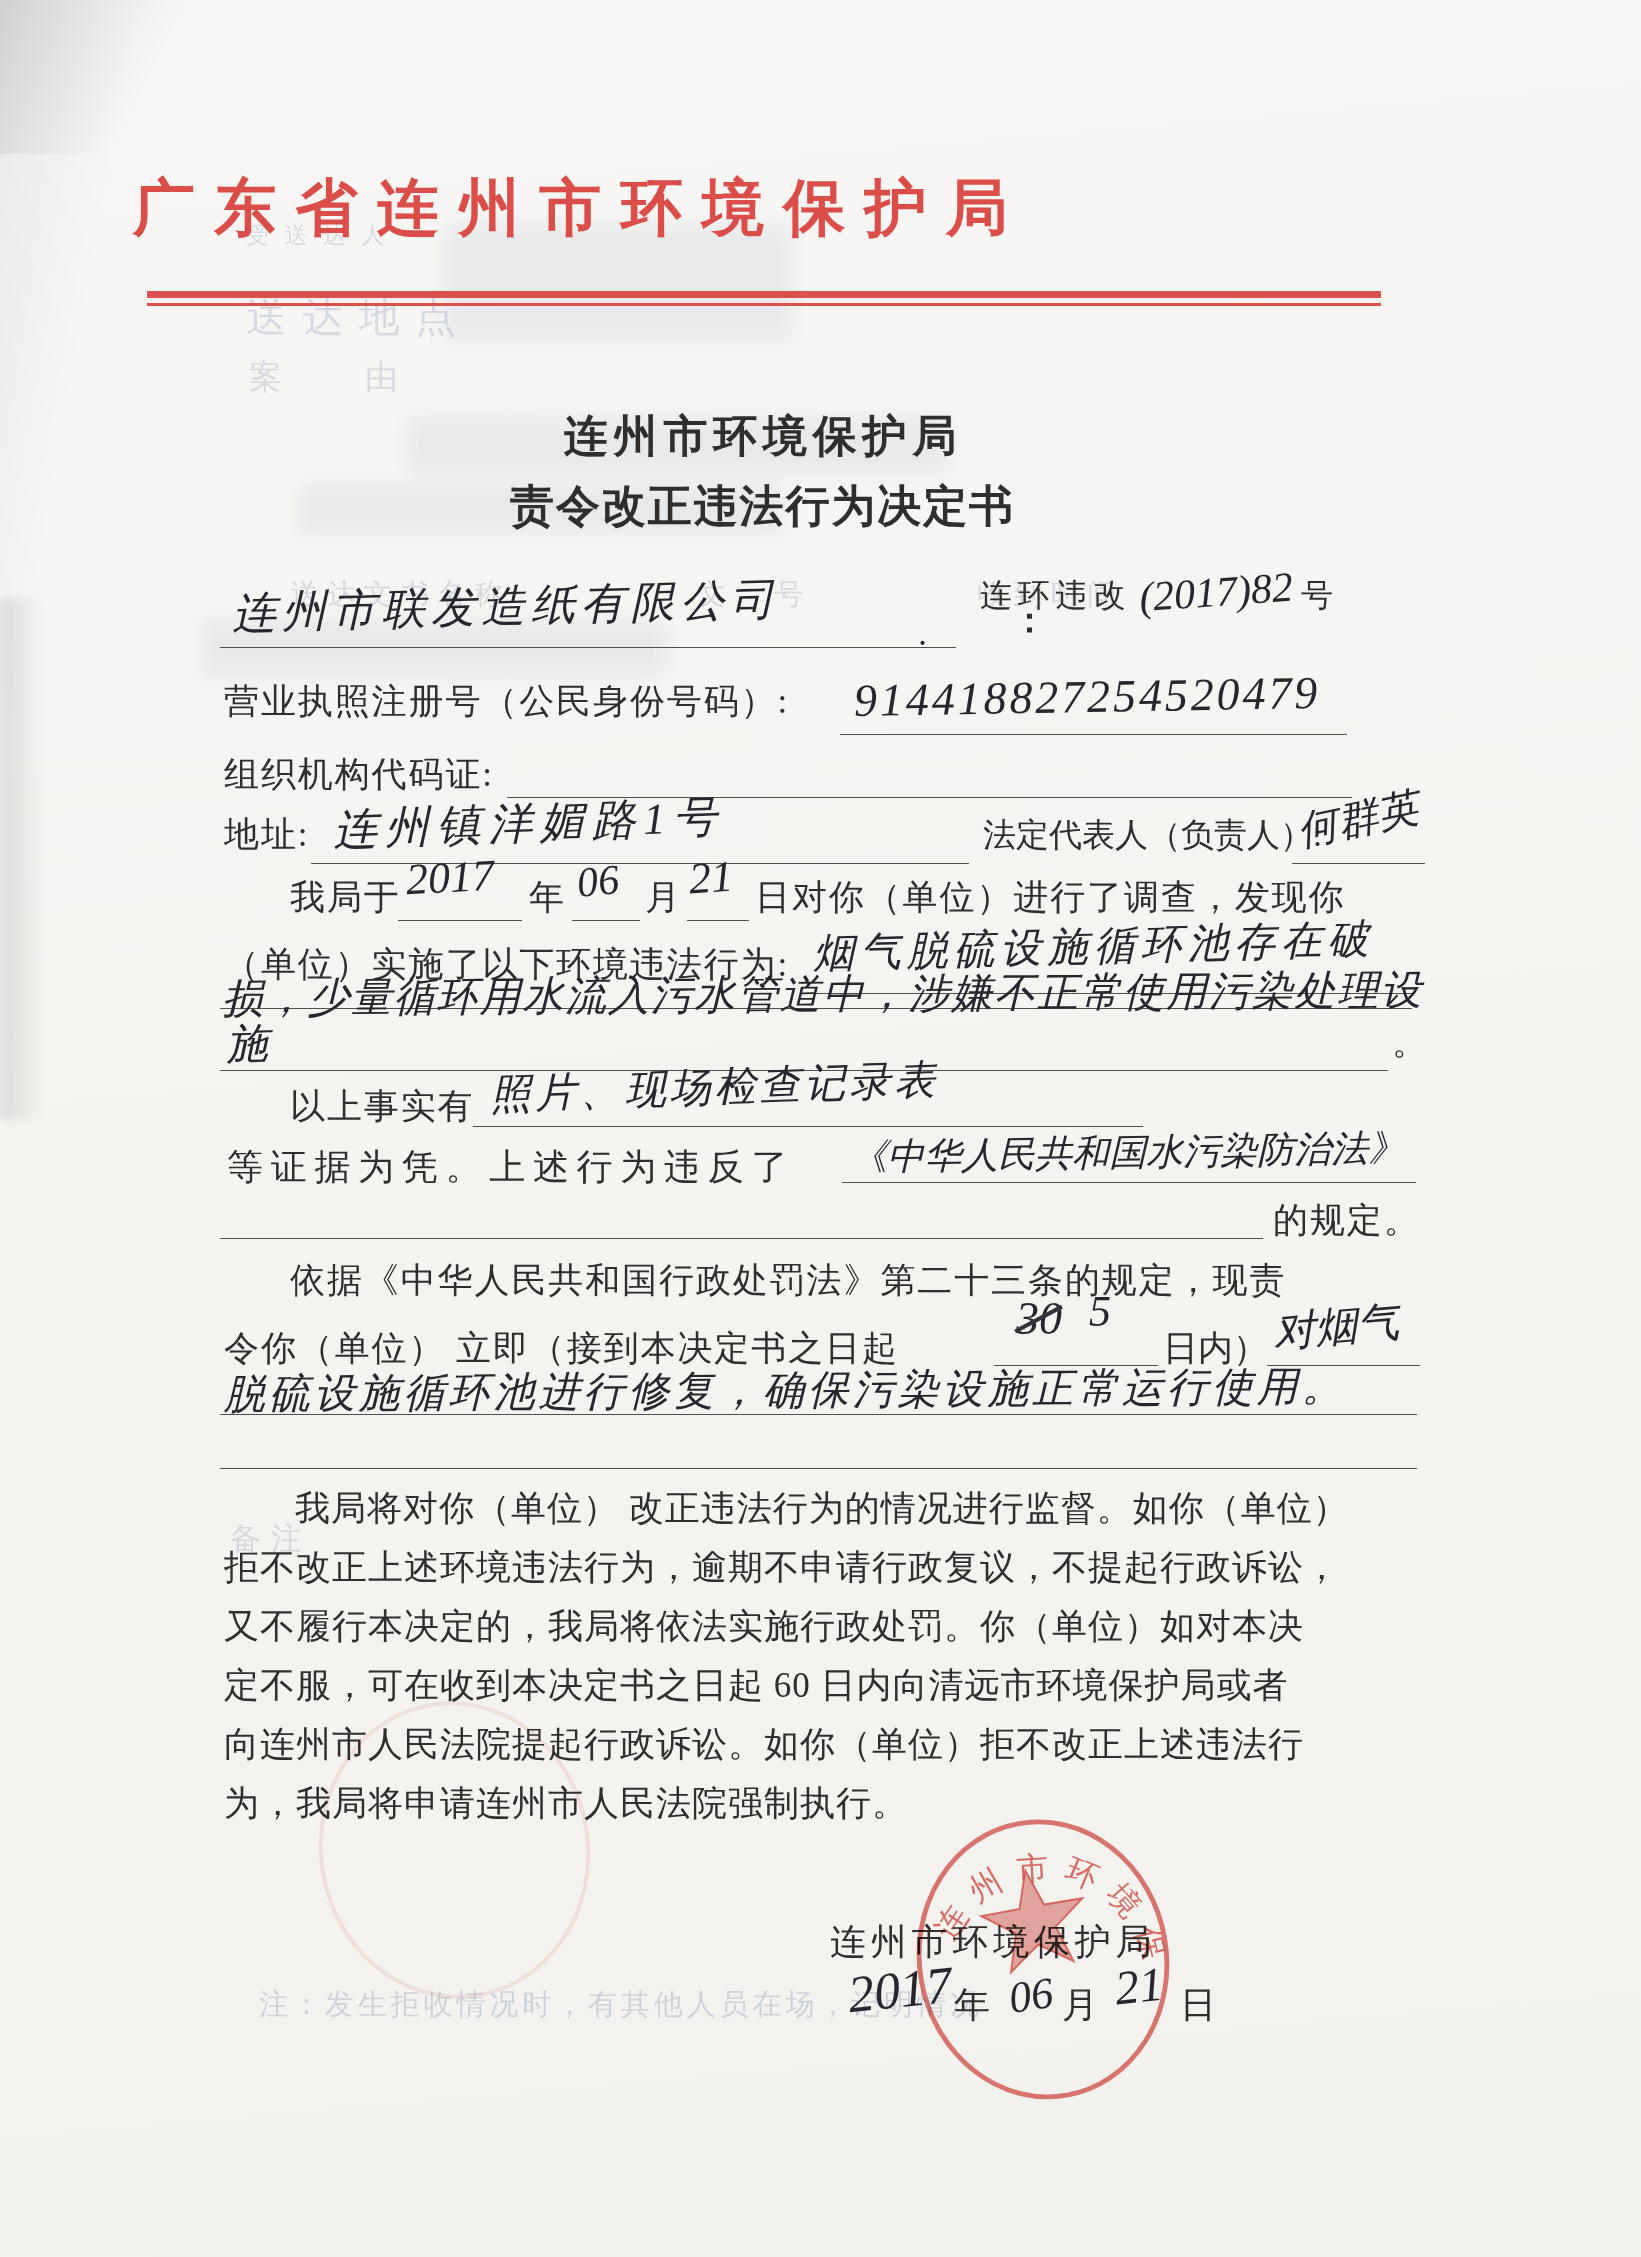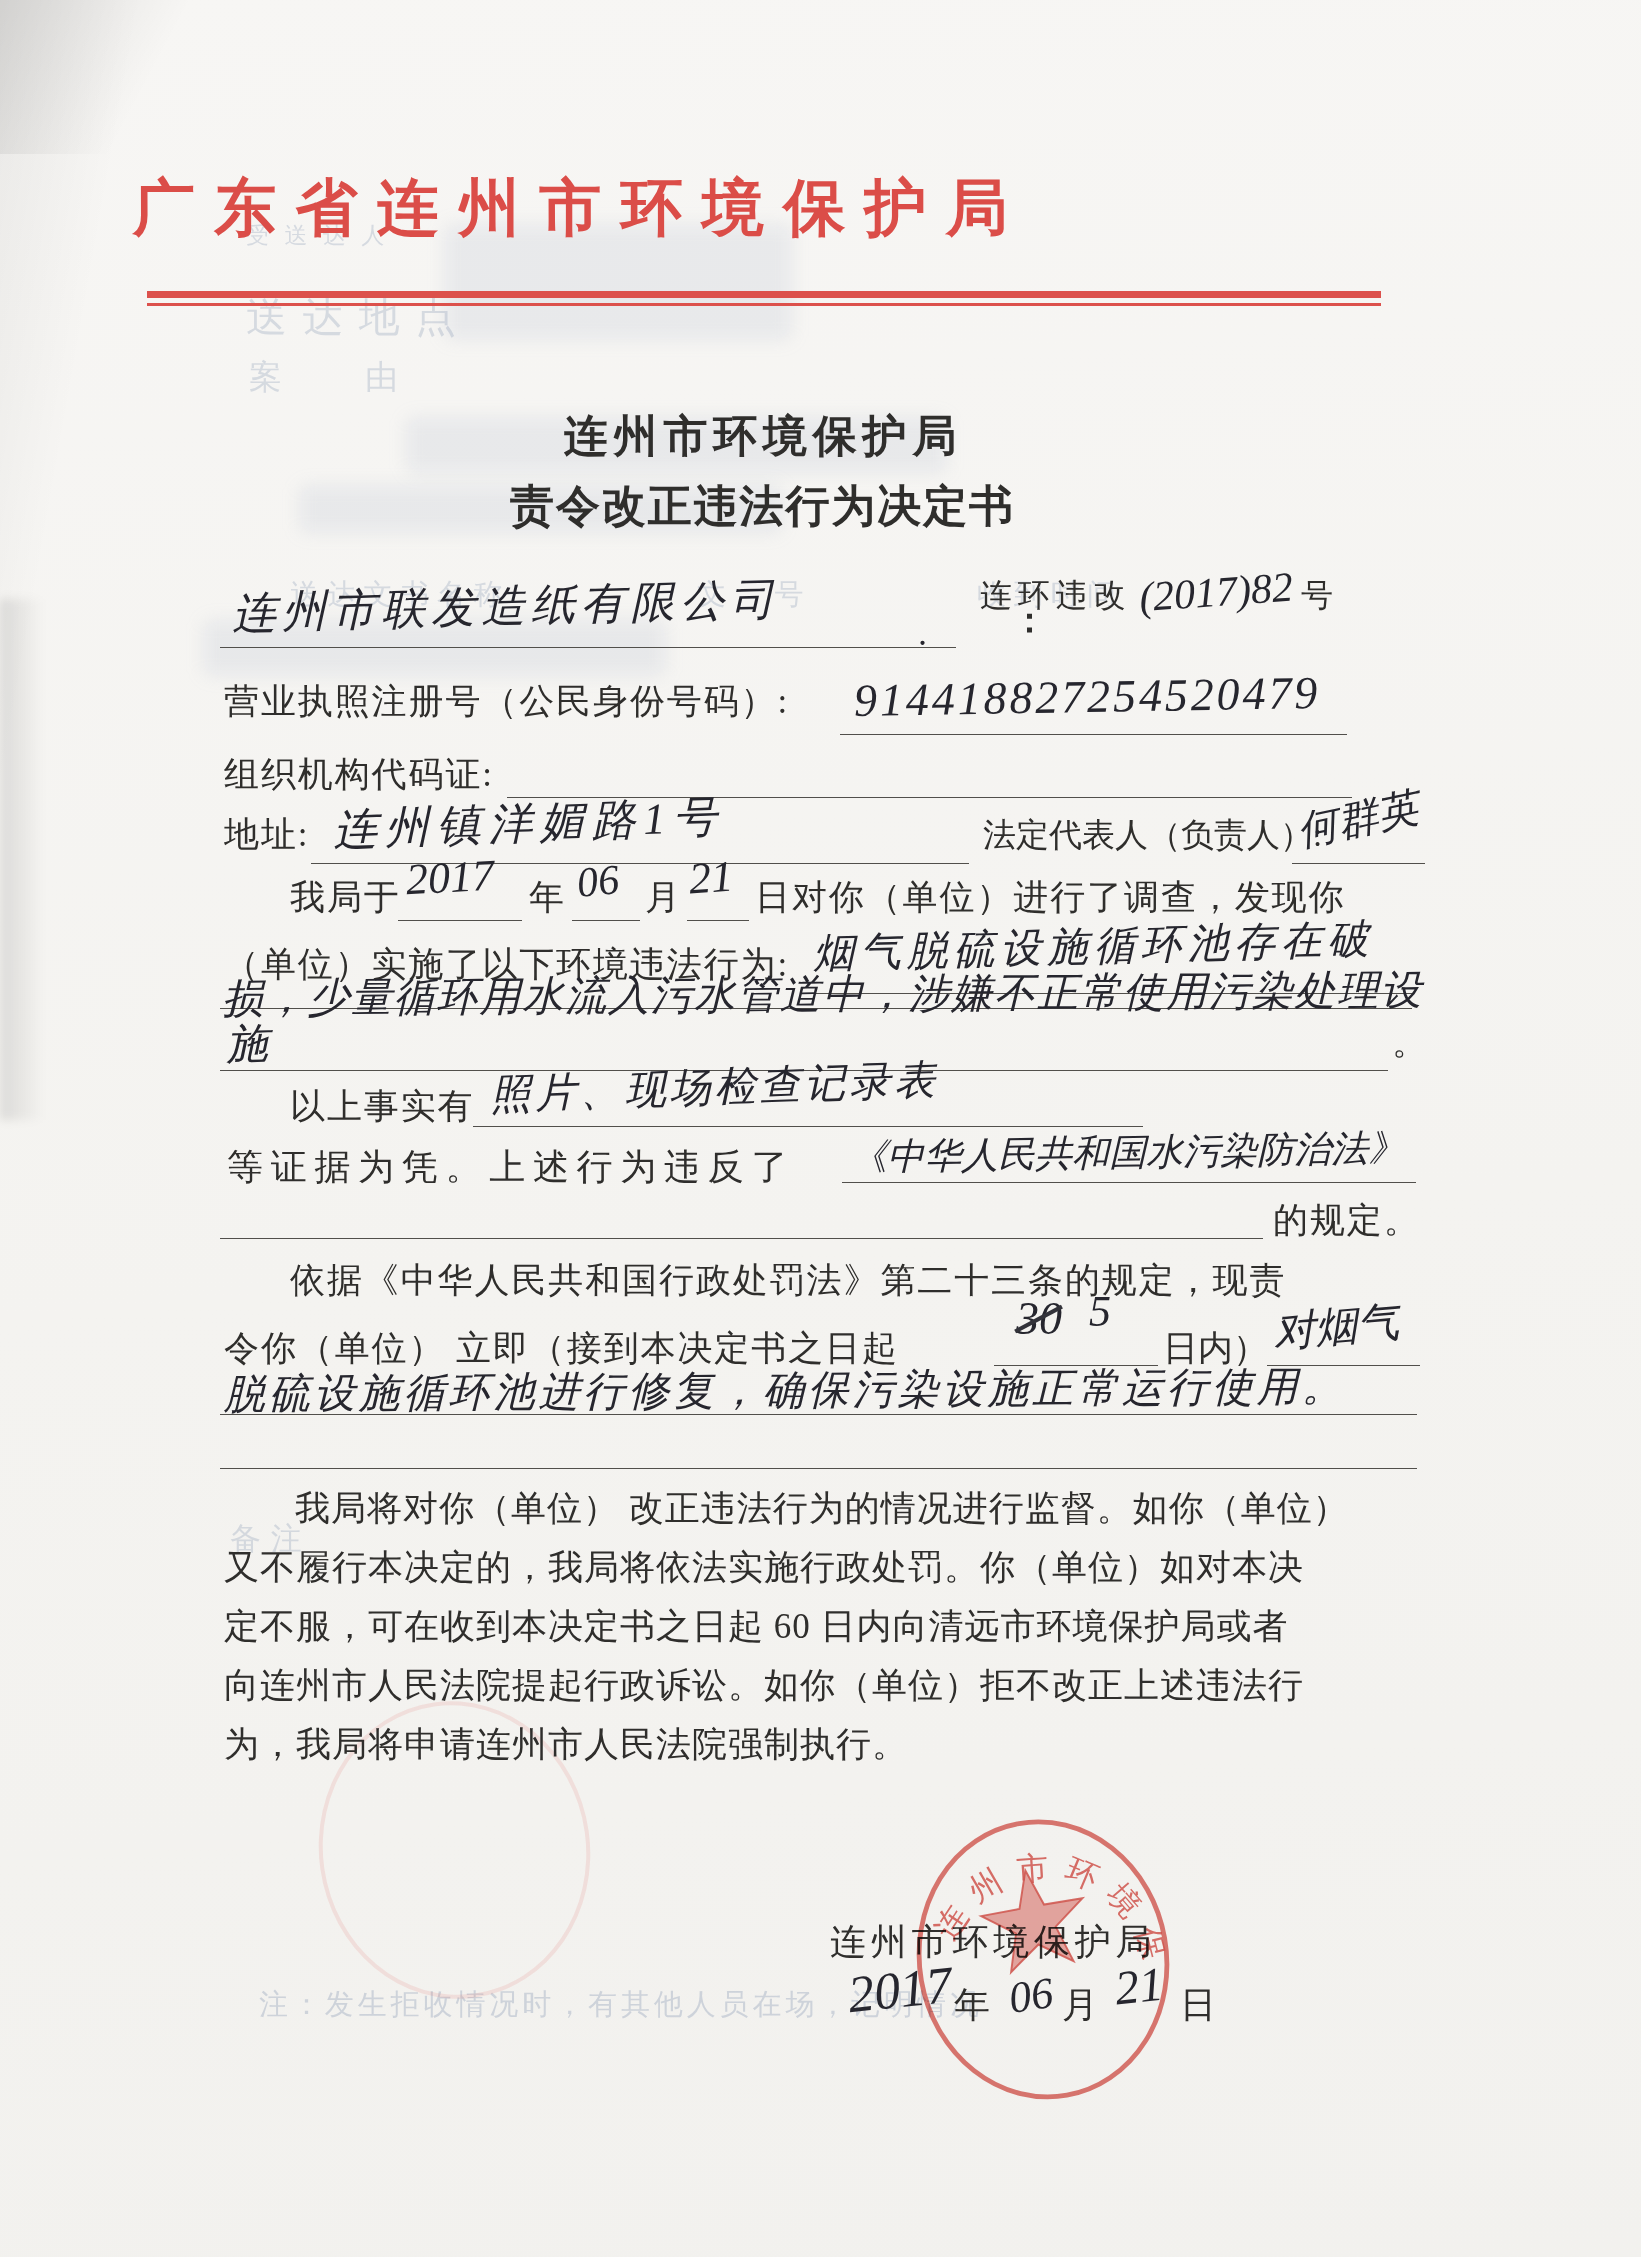--- a/index.html
+++ b/index.html
@@ -135,20 +135,21 @@
   <div class="abs p" style="left:1163px;top:1325px;font-size:35px;">日内）</div>
   <div class="ul" style="left:1267px;top:1305px;width:153px;height:60px;"></div>
   <div class="abs h" style="left:1273px;top:1299px;font-size:42px;transform:rotate(-5deg);">对烟气</div>
   <div class="ul" style="left:220px;top:1350px;width:1197px;height:64px;"></div>
   <div class="abs h" style="left:224px;top:1363px;font-size:41px;letter-spacing:3.9px;transform:rotate(-0.4deg);">脱硫设施循环池进行修复，确保污染设施正常运行使用。</div>
   <div class="ul" style="left:220px;top:1412px;width:1197px;height:56px;"></div>
 
   
   <div class="abs p" style="left:224px;top:1479px;width:1207px;">
     <div class="sup-line ind">我局将对你（单位） 改正违法行为的情况进行监督。如你（单位）</div>
+    <div class="sup-line">拒不改正上述环境违法行为，逾期不申请行政复议，不提起行政诉讼，</div>
     <div class="sup-line">又不履行本决定的，我局将依法实施行政处罚。你（单位）如对本决</div>
     <div class="sup-line">定不服，可在收到本决定书之日起 60 日内向清远市环境保护局或者</div>
     <div class="sup-line">向连州市人民法院提起行政诉讼。如你（单位）拒不改正上述违法行</div>
     <div class="sup-line">为，我局将申请连州市人民法院强制执行。</div>
   </div>
 
   
   <div class="abs p" style="left:830px;top:1918px;font-size:36px;letter-spacing:4.8px;">连州市环境保护局</div>
   <div class="abs h" style="left:848px;top:1960px;font-size:52px;transform:rotate(-6deg);">2017</div>
   <div class="abs p" style="left:954px;top:1981px;font-size:36px;">年</div>

